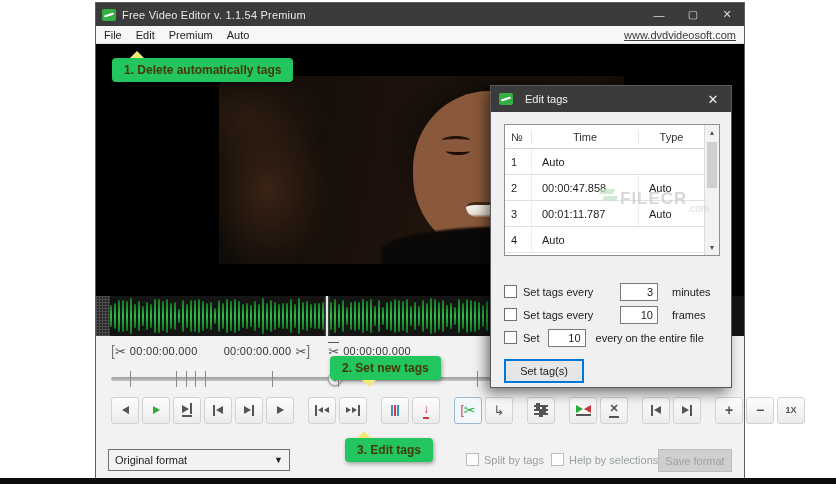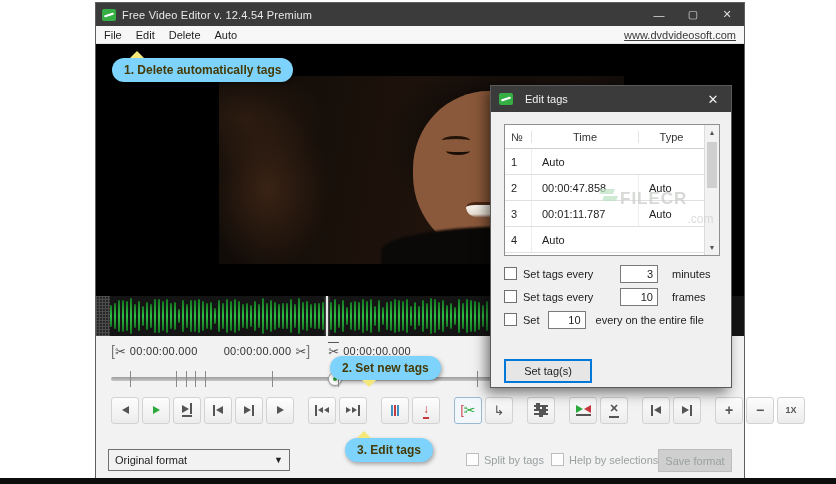--- a/index.html
+++ b/index.html
@@ -220,71 +220,71 @@
   .tt-scroll .sc-thumb { position:absolute; left:2px; right:2px; top:17px; height:46px; background:#cfcfcf; }
   .watermark {
     position:absolute; left:95px; top:64px; display:flex; align-items:flex-start;
     opacity:.75; z-index:5; pointer-events:none;
   }
   .wm-logo { width:16px; height:14px; margin-right:4px; position:relative; }
   .wm-logo::before, .wm-logo::after { content:""; position:absolute; left:0; height:5px; width:14px;
     background:#bfe3c4; transform:skewX(-20deg); }
   .wm-logo::before { top:0; } .wm-logo::after { top:7px; left:3px; }
   .wm-text { font-size:17px; font-weight:bold; color:#c9cdc9; letter-spacing:1px; }
-  .wm-suffix { font-size:12px; color:#cdd1cd; margin-top:23px; }
-
-  .dlg-options { position:absolute; left:13px; top:176px; width:216px; }
+  .wm-suffix { font-size:10px; color:#cdd1cd; margin-top:14px; }
+
+  .dlg-options { position:absolute; left:13px; top:194px; width:216px; }
   .opt-row { display:flex; align-items:center; height:23px; color:#1c1c1c; position:relative; }
   .opt-chk { width:13px; height:13px; border:1px solid #707070; background:#fff; margin-right:6px; flex:0 0 auto;}
   .opt-input { width:38px; height:18px; border:1px solid #7a7a7a; background:#fff;
     text-align:right; padding-right:4px; font-size:11px; font-family:"Liberation Sans",sans-serif; color:#1c1c1c;}
   .opt-row .inp-a { position:absolute; left:116px; }
   .opt-row .suf-a { position:absolute; left:168px; }
   .opt-row .inp-b { margin-left:8px; }
   .opt-row .suf-b { margin-left:10px; }
   .dlg-buttons { position:absolute; left:13px; top:273px; width:216px; display:flex; }
   .dlg-btn {
     height:24px; background:#e6e6e6; border:1px solid #adadad;
     display:flex; align-items:center; justify-content:center; color:#1c1c1c;
   }
-  .btn-set { width:88px; margin-right:13px; border:1px solid #0078d7; box-shadow:inset 0 0 0 1px #0078d7; }
+  .btn-set { width:80px; margin-right:13px; border:1px solid #0078d7; box-shadow:inset 0 0 0 1px #0078d7; }
   .btn-delete { width:100px; }
 
   
   .tooltip {
-    position:absolute; background:#7dd3fc; color:#453a05;
-    font-size:12px; font-weight:bold; padding:5px 12px; border-radius:12px;
+    position:absolute; background:#22c55e; color:#453a05;
+    font-size:12px; font-weight:bold; padding:5px 12px; border-radius:4px;
     box-shadow:1px 2px 4px rgba(0,0,0,.35); z-index:30; white-space:nowrap;
   }
   .tip-arrow { position:absolute; width:0; height:0;
     border-left:7px solid transparent; border-right:7px solid transparent; }
   .arrow-up { top:-7px; border-bottom:7px solid #f5e87b; }
   .arrow-down { bottom:-7px; border-top:7px solid #f5e87b; }
 
   .bottom-edge { position:absolute; left:0; right:0; top:478px; height:6px; background:#0d0d0d; }
 </style>
 </head>
 <body>
 
 <div class="window">
 
   <div class="titlebar">
     <span class="app-icon"></span>
-    <span class="title">Free Video Editor v. 12.4.54 Premium</span>
+    <span class="title">Free Video Editor v. 1.1.54 Premium</span>
     <span class="win-controls">
       <span class="win-btn">—</span>
       <span class="win-btn">▢</span>
       <span class="win-btn">✕</span>
     </span>
   </div>
 
   <div class="menubar">
     <span class="menu-item">File</span>
     <span class="menu-item">Edit</span>
-    <span class="menu-item">Delete</span>
+    <span class="menu-item">Premium</span>
     <span class="menu-item">Auto</span>
     <span class="site-link">www.dvdvideosoft.com</span>
   </div>
 
   <div class="video-area">
     <div class="video-frame">
       <div class="vf-hair"></div>
       <div class="vf-face"></div>
       <div class="vf-brow-l"></div>
       <div class="vf-brow-r"></div>

